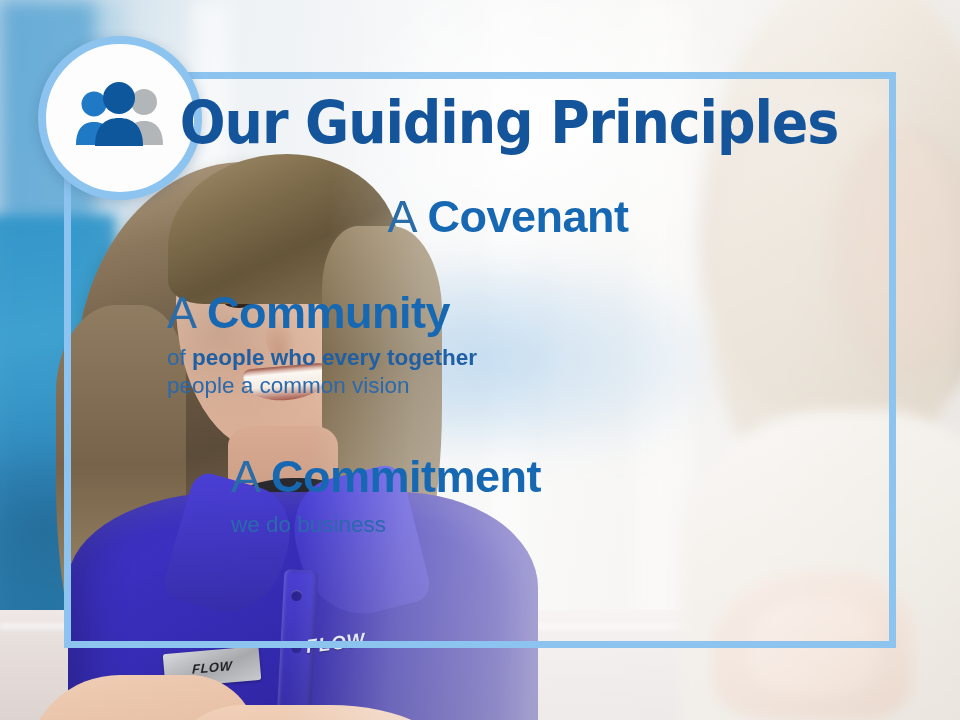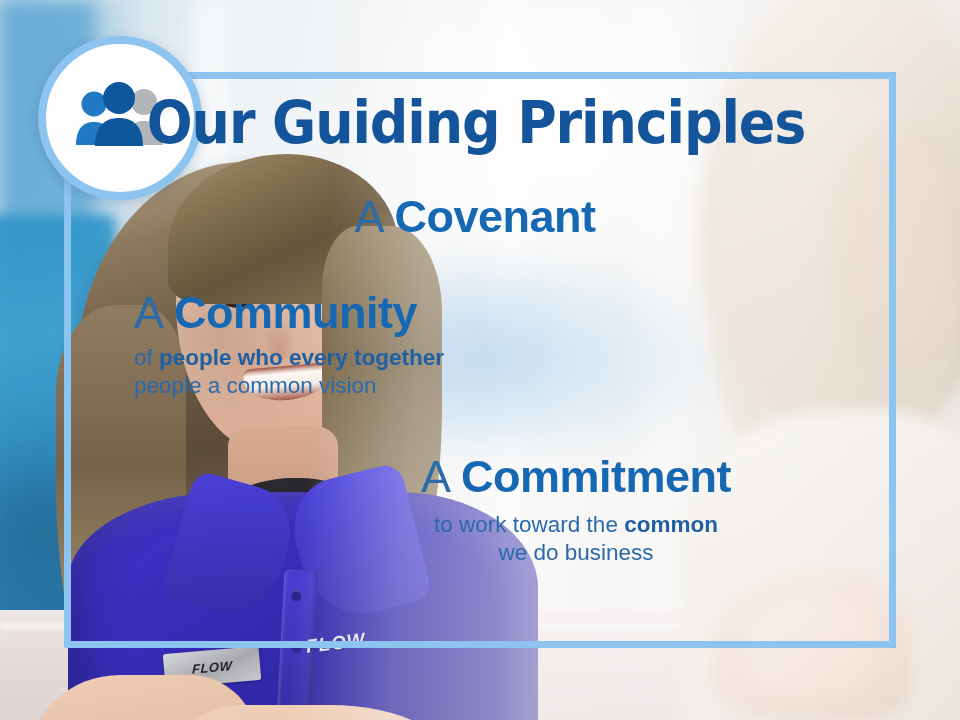--- a/index.html
+++ b/index.html
@@ -244,21 +244,21 @@
     position:absolute;left:38px;top:36px;width:164px;height:164px;
     border-radius:50%;
     background:#fdfdfd;
     border:8px solid #8cc3ef;
     box-shadow:0 3px 12px rgba(30,70,110,.22);
     display:flex;align-items:center;justify-content:center;
   }
   .badge-circle svg{display:block;}
 
   
-  .content{position:absolute;left:48px;top:72px;width:832px;height:576px;}
+  .content{position:absolute;left:81px;top:72px;width:832px;height:576px;}
 
   .title{
     position:absolute;left:0;top:22px;width:100%;
     text-align:center;
     font-family:"DejaVu Sans","Liberation Sans",sans-serif;
     font-weight:bold;
     font-size:58px;
     line-height:1;
     letter-spacing:-1.2px;
     color:#14549b;
@@ -276,21 +276,21 @@
   .block .head .art{font-weight:normal;color:#2a6ca8;letter-spacing:0;}
   .block .head .word{font-weight:bold;letter-spacing:-.5px;color:#1668b3;}
   .block .sub{
     font-family:"Liberation Sans",sans-serif;
     font-size:22.5px;line-height:1.26;color:#2a69ac;margin-top:7px;
   }
   .block .sub b{font-weight:bold;color:#1f5fa3;}
 
   .b-covenant{left:0;top:104px;text-align:center;padding-left:22px;margin-top:18px;}
   .b-community{left:0;top:218px;padding-left:86px;}
-  .b-commitment{left:0;top:382px;text-align:center;padding-left:150px;margin-left:37px;}
+  .b-commitment{left:0;top:382px;padding-left:150px;}
   .b-commitment .sub{margin-top:10px;}
 
   .nowrap{white-space:nowrap;}
 </style>
 </head>
 <body>
 
 <div class="stage">
 
   <div class="photo">
@@ -391,22 +391,19 @@
       </div>
     </div>
 
     <div class="block b-commitment">
       <div class="head">
         <span class="art">A</span>
         <span class="word">Commitment</span>
       </div>
       <div class="sub">
         <div class="nowrap">
-          <span>to work toward the </span><b>common</b>
-        </div>
-        <div class="nowrap">
           <span>we do business</span>
         </div>
       </div>
     </div>
 
   </div>
 </div>
 
 </body></html>

